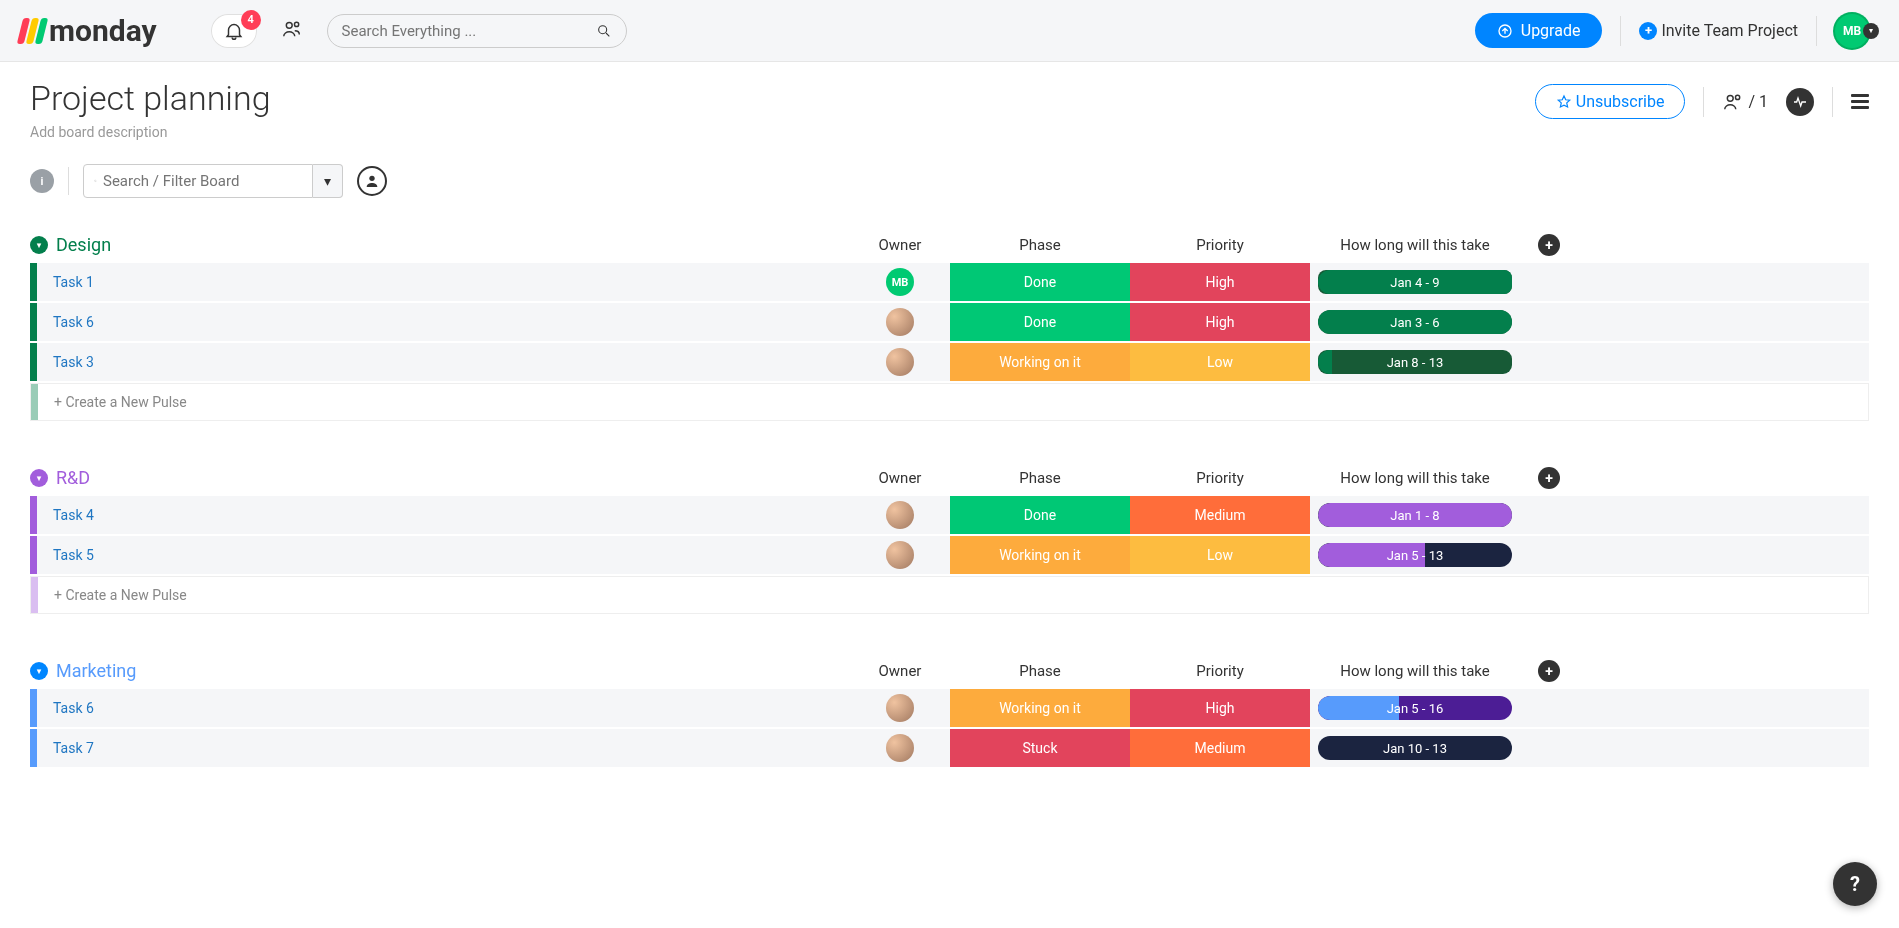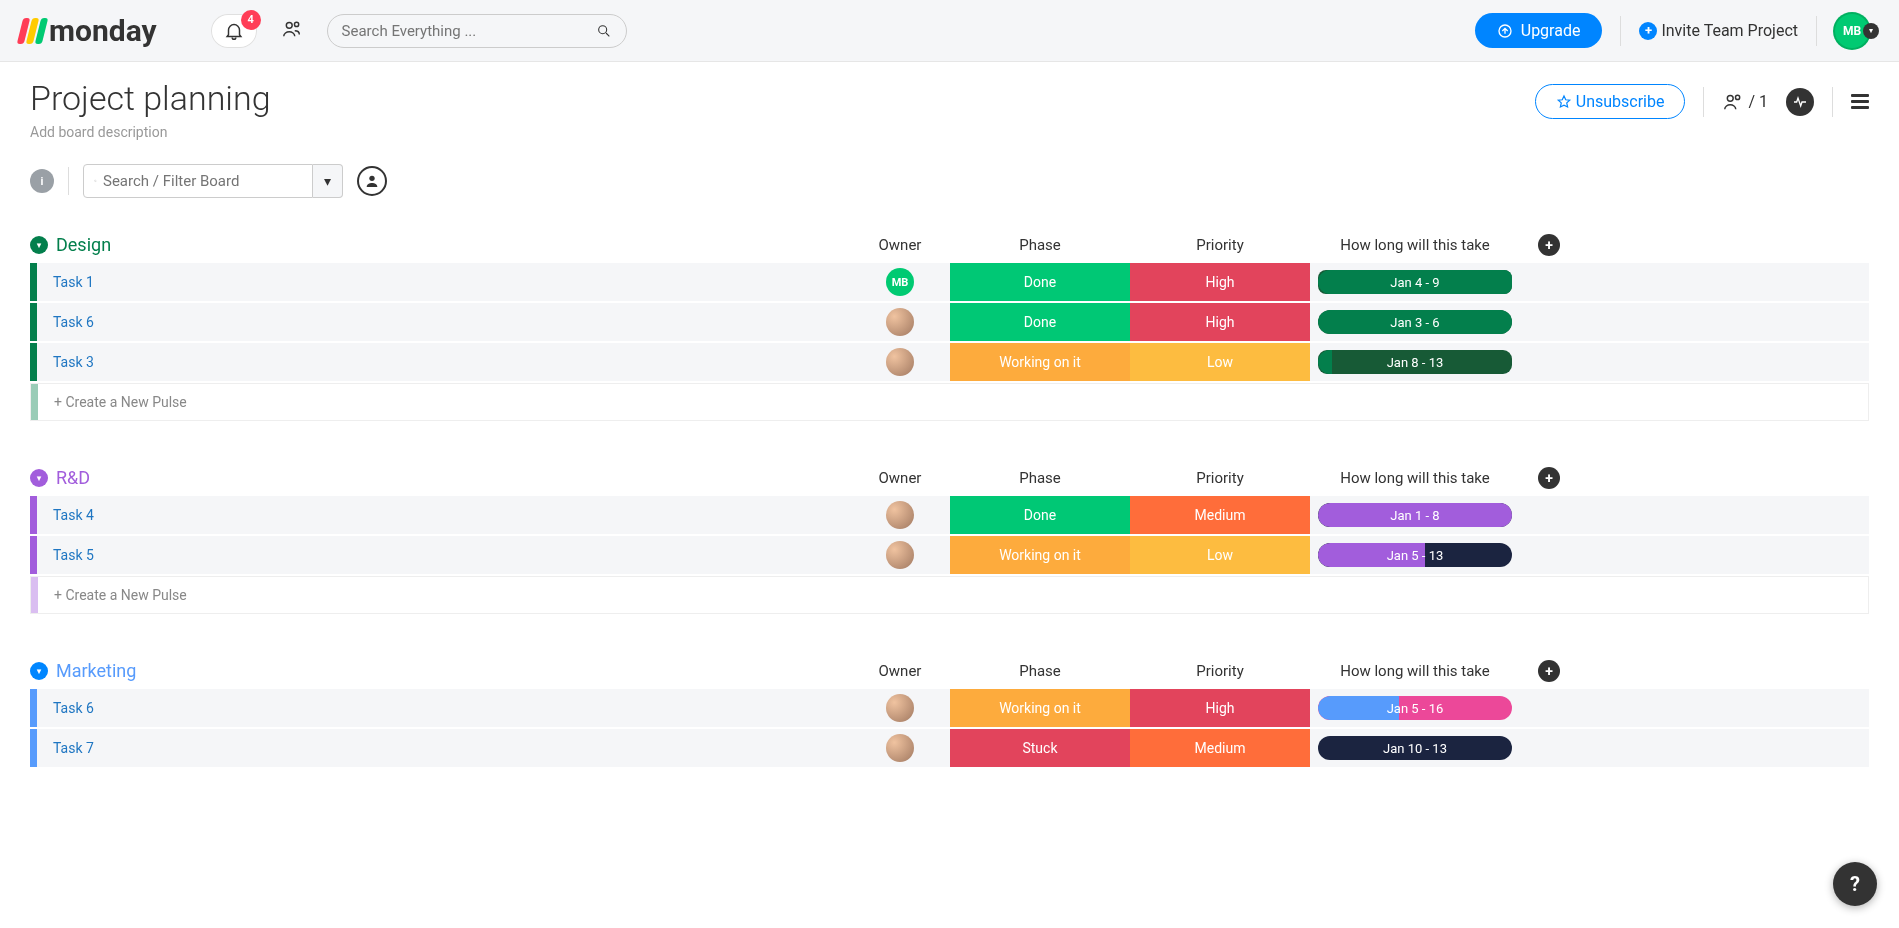--- a/index.html
+++ b/index.html
@@ -325,21 +325,21 @@
         <div class="task-cell">
           <div class="color-bar" style="background: rgb(87, 155, 252);"></div>
           <div class="task-name">Task 6</div>
         </div>
         <div class="owner-cell">
           <div class="owner-img"></div>
         </div>
         <div class="status-cell" style="background: rgb(253, 171, 61);">Working on it</div>
         <div class="status-cell" style="background: rgb(226, 68, 92);">High</div>
         <div class="timeline-cell">
-          <div class="pill" style="background: #ec4899;">
+          <div class="pill" style="background: #4c1d95;">
             <div class="fill" style="background: rgb(87, 155, 252); width: 42%;"></div>
             <span class="txt">Jan 5 - 16</span>
           </div>
         </div>
         <div class="empty-cell"></div>
       </div>
       <div class="row">
         <div class="task-cell">
           <div class="color-bar" style="background: rgb(87, 155, 252);"></div>
           <div class="task-name">Task 7</div>

